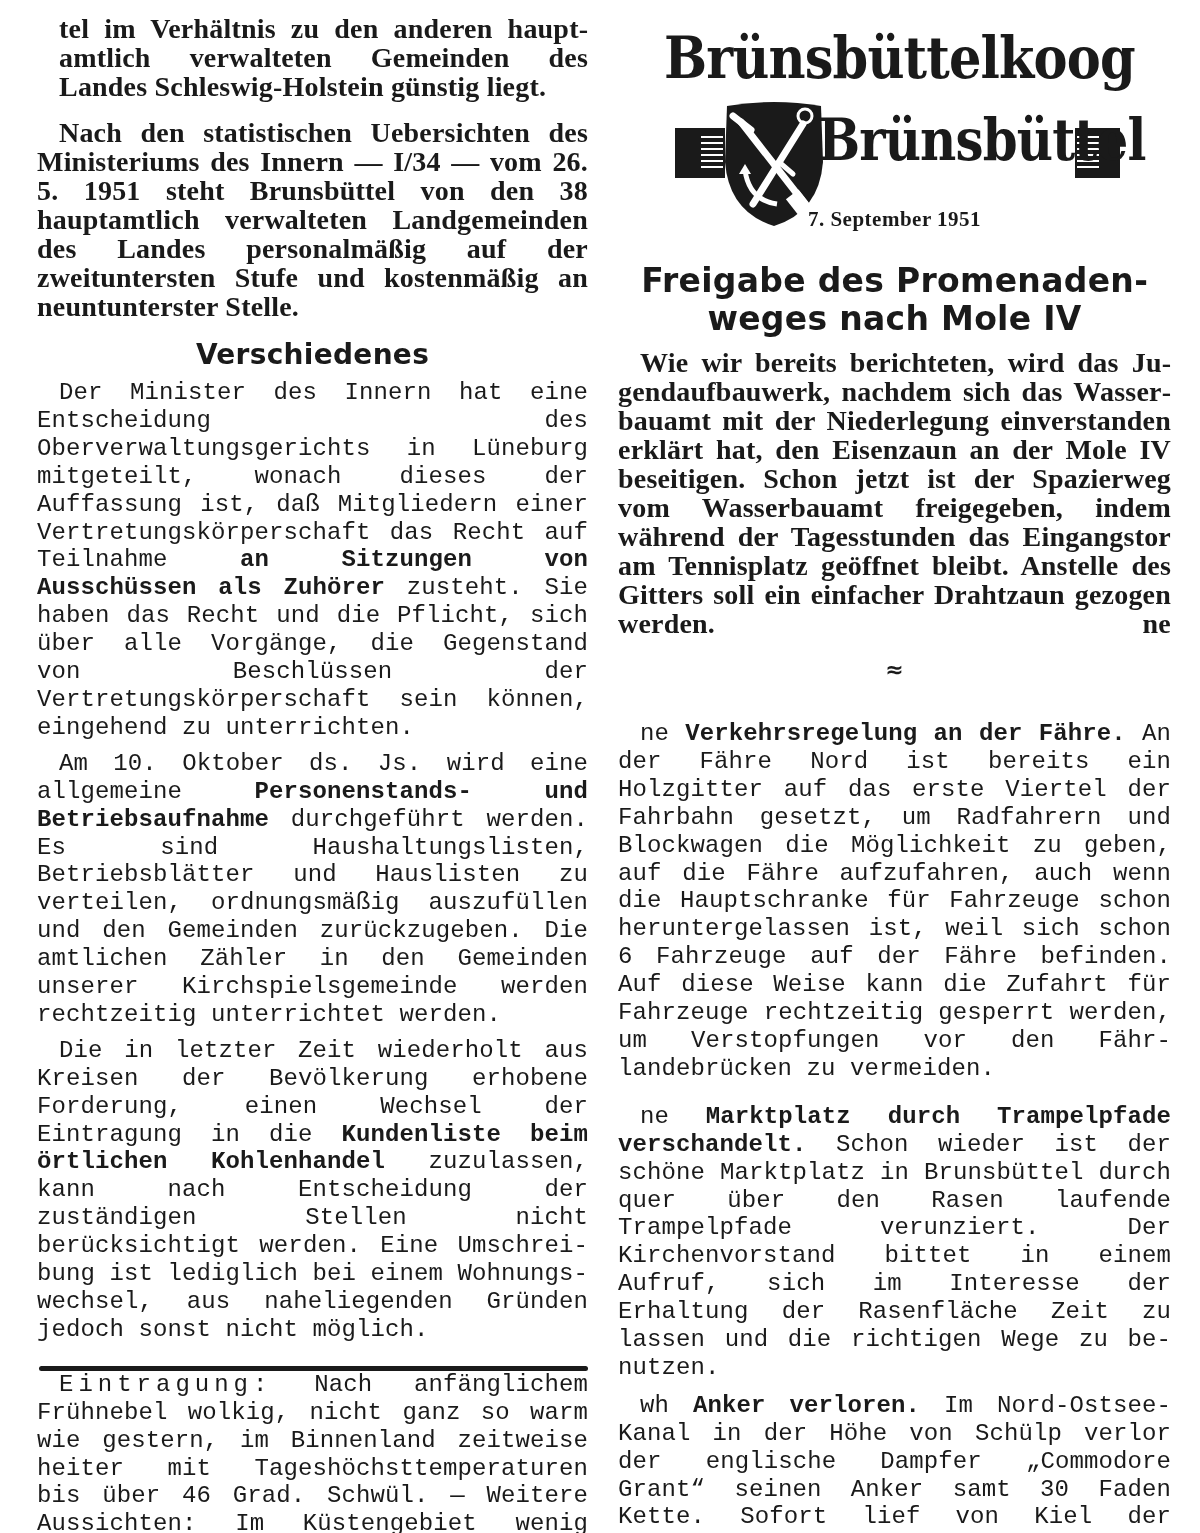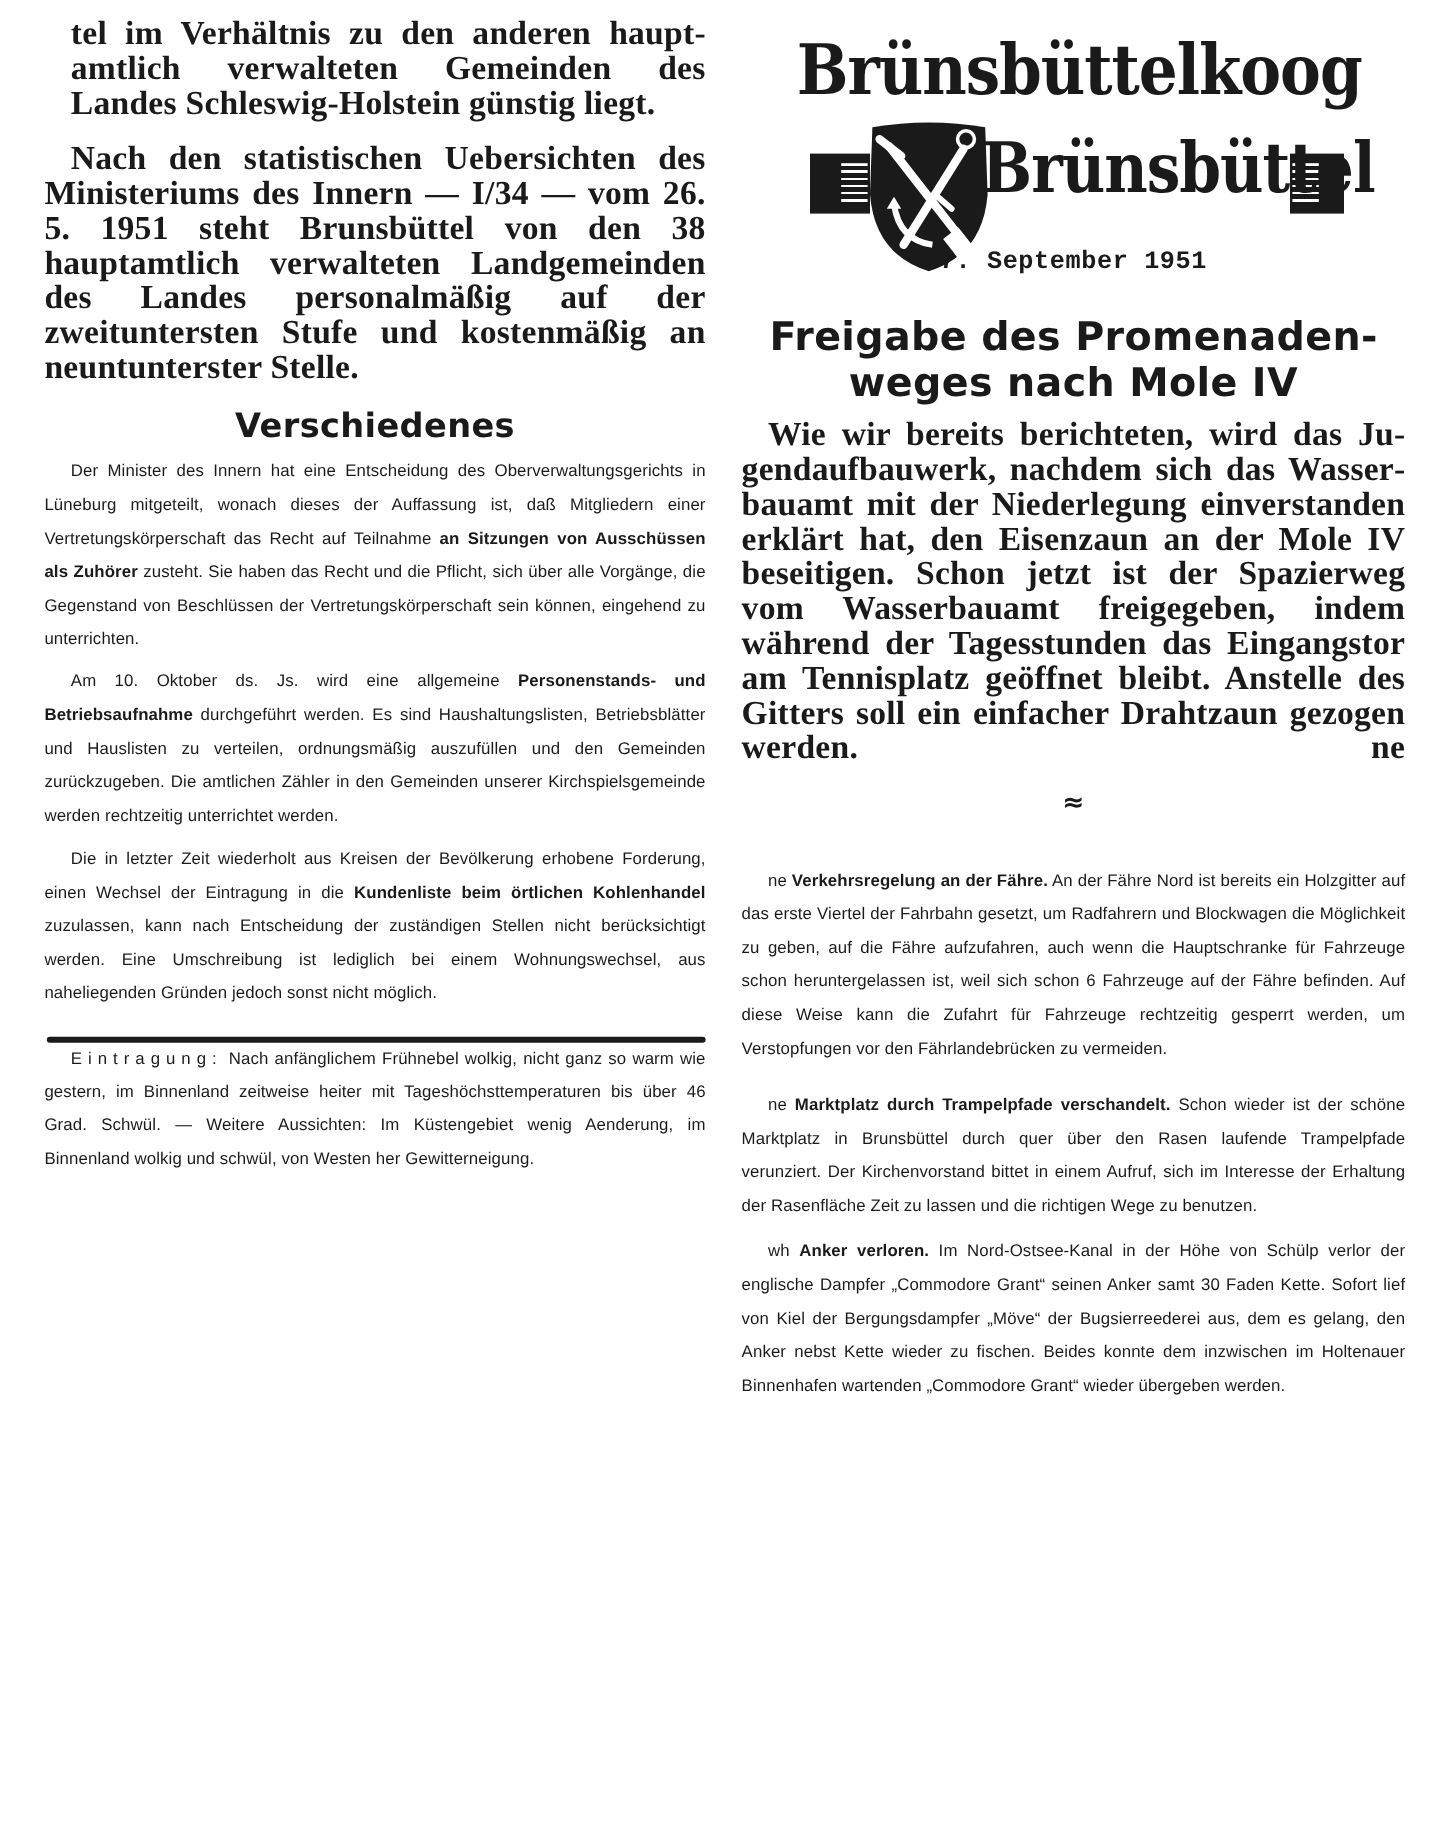--- a/index.html
+++ b/index.html
@@ -2,36 +2,36 @@
 <html><head>
 <meta charset="utf-8">
 <style>
   html, body { margin: 0; padding: 0; background: #ffffff; }
   body { width: 1200px; height: 1533px; position: relative; overflow: hidden; color: #1a1a1a; }
   .col { position: absolute; top: 0; }
   #left { left: 37px; width: 551px; }
   #right { left: 618px; width: 553px; }
   p { margin: 0; text-align: justify; text-align-last: left; }
   .bold-para { font-family: "Liberation Serif", serif; font-weight: bold; font-size: 28px; line-height: 29px; letter-spacing: 0.2px; }
-  .body-para { font-family: Liberation Sans, sans-serif; font-size: 14px; line-height: 27.9px; letter-spacing: 0.1px; }
+  .body-para { font-family: Liberation Mono, monospace; font-size: 24px; line-height: 27.9px; letter-spacing: 0.1px; }
   .indent { text-indent: 22px; }
   b { font-weight: bold; }
   .section-title { font-family: "DejaVu Sans", sans-serif; font-weight: bold; text-align: center; font-size: 28px; line-height: 40px; letter-spacing: 0.3px; }
   .spaced { letter-spacing: 5px; }
   .masthead { position: relative; height: 200px; }
   .mast-line1 { position: absolute; left: 46px; top: 24px; font-family: "DejaVu Serif", serif; font-weight: bold; font-size: 58px; letter-spacing: -1px; color: #1a1a1a; transform: scaleX(0.88); transform-origin: left; white-space: nowrap; }
   .mast-line2 { position: absolute; left: 200px; top: 106px; font-family: "DejaVu Serif", serif; font-weight: bold; font-size: 58px; letter-spacing: -1px; transform: scaleX(0.86); transform-origin: left; white-space: nowrap; }
   .banner-l { position: absolute; left: 57px; top: 128px; width: 50px; height: 50px; background: #1a1a1a; }
   .banner-r { position: absolute; left: 457px; top: 128px; width: 45px; height: 50px; background: #1a1a1a; }
   .banner-l::before, .banner-r::before { content: ""; position: absolute; top: 8px; height: 34px; width: 22px;
      background: repeating-linear-gradient(to bottom, #fff 0 2px, transparent 2px 6px); }
   .banner-l::before { right: 2px; }
   .banner-r::before { left: 2px; }
   .crest { position: absolute; left: 101px; top: 100px; width: 110px; height: 130px; }
-  .date { position: absolute; left: 0; right: 0; top: 207px; text-align: center; font-family: Liberation Mono, monospace; font-weight: bold; font-size: 21px; letter-spacing: 0.5px; }
+  .date { position: absolute; left: 0; right: 0; top: 207px; text-align: center; font-family: Liberation Serif, serif; font-weight: bold; font-size: 21px; letter-spacing: 0.5px; }
   .rule { height: 5px; background: #1a1a1a; border-radius: 3px; margin: 0 0 0 2px; }
   .ornament { text-align: center; font-family: "DejaVu Sans", sans-serif; font-size: 22px; line-height: 20px; font-weight: bold; }
 </style>
 </head>
 <body>
 
 <div id="left" class="col">
   <p class="bold-para" style="margin-top:14px; padding-left:22px;">tel im Verhältnis zu den anderen haupt­amtlich verwalteten Gemeinden des Landes Schleswig-Holstein günstig liegt.</p>
   <p class="bold-para indent" style="margin-top:17px;">Nach den statistischen Uebersichten des Mi­nisteriums des Innern — I/34 — vom 26. 5. 1951 steht Brunsbüttel von den 38 hauptamtlich verwalteten Landgemeinden des Landes per­sonalmäßig auf der zweituntersten Stufe und kostenmäßig an neuntunterster Stelle.</p>
 

